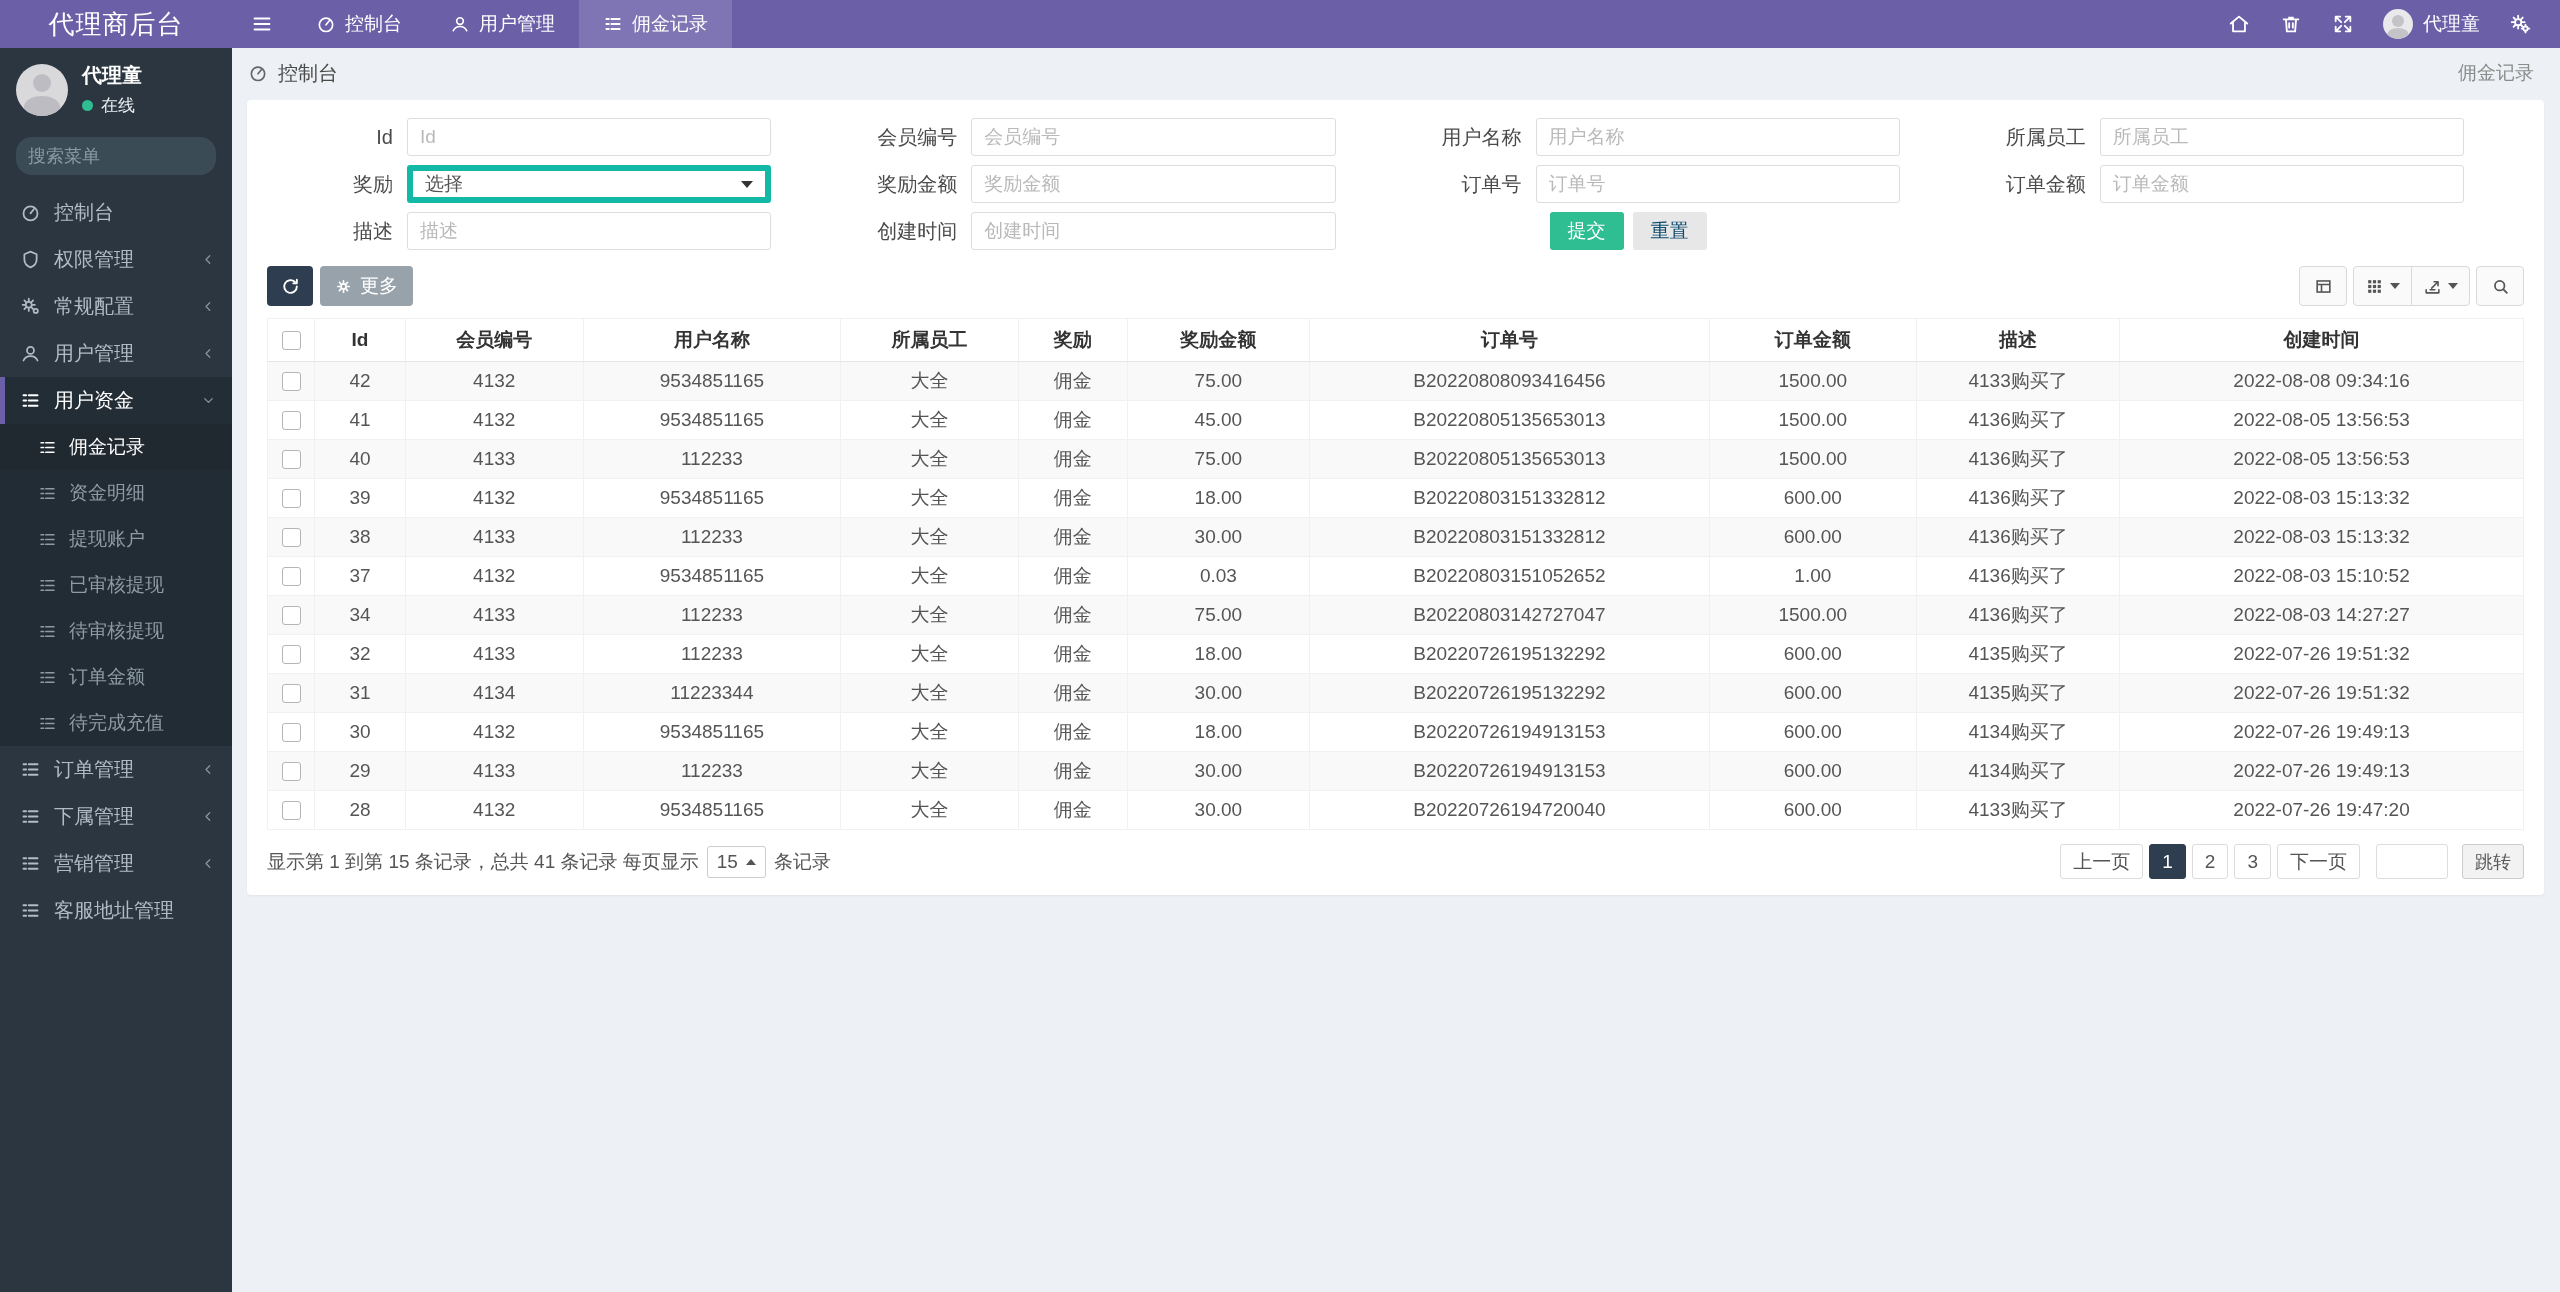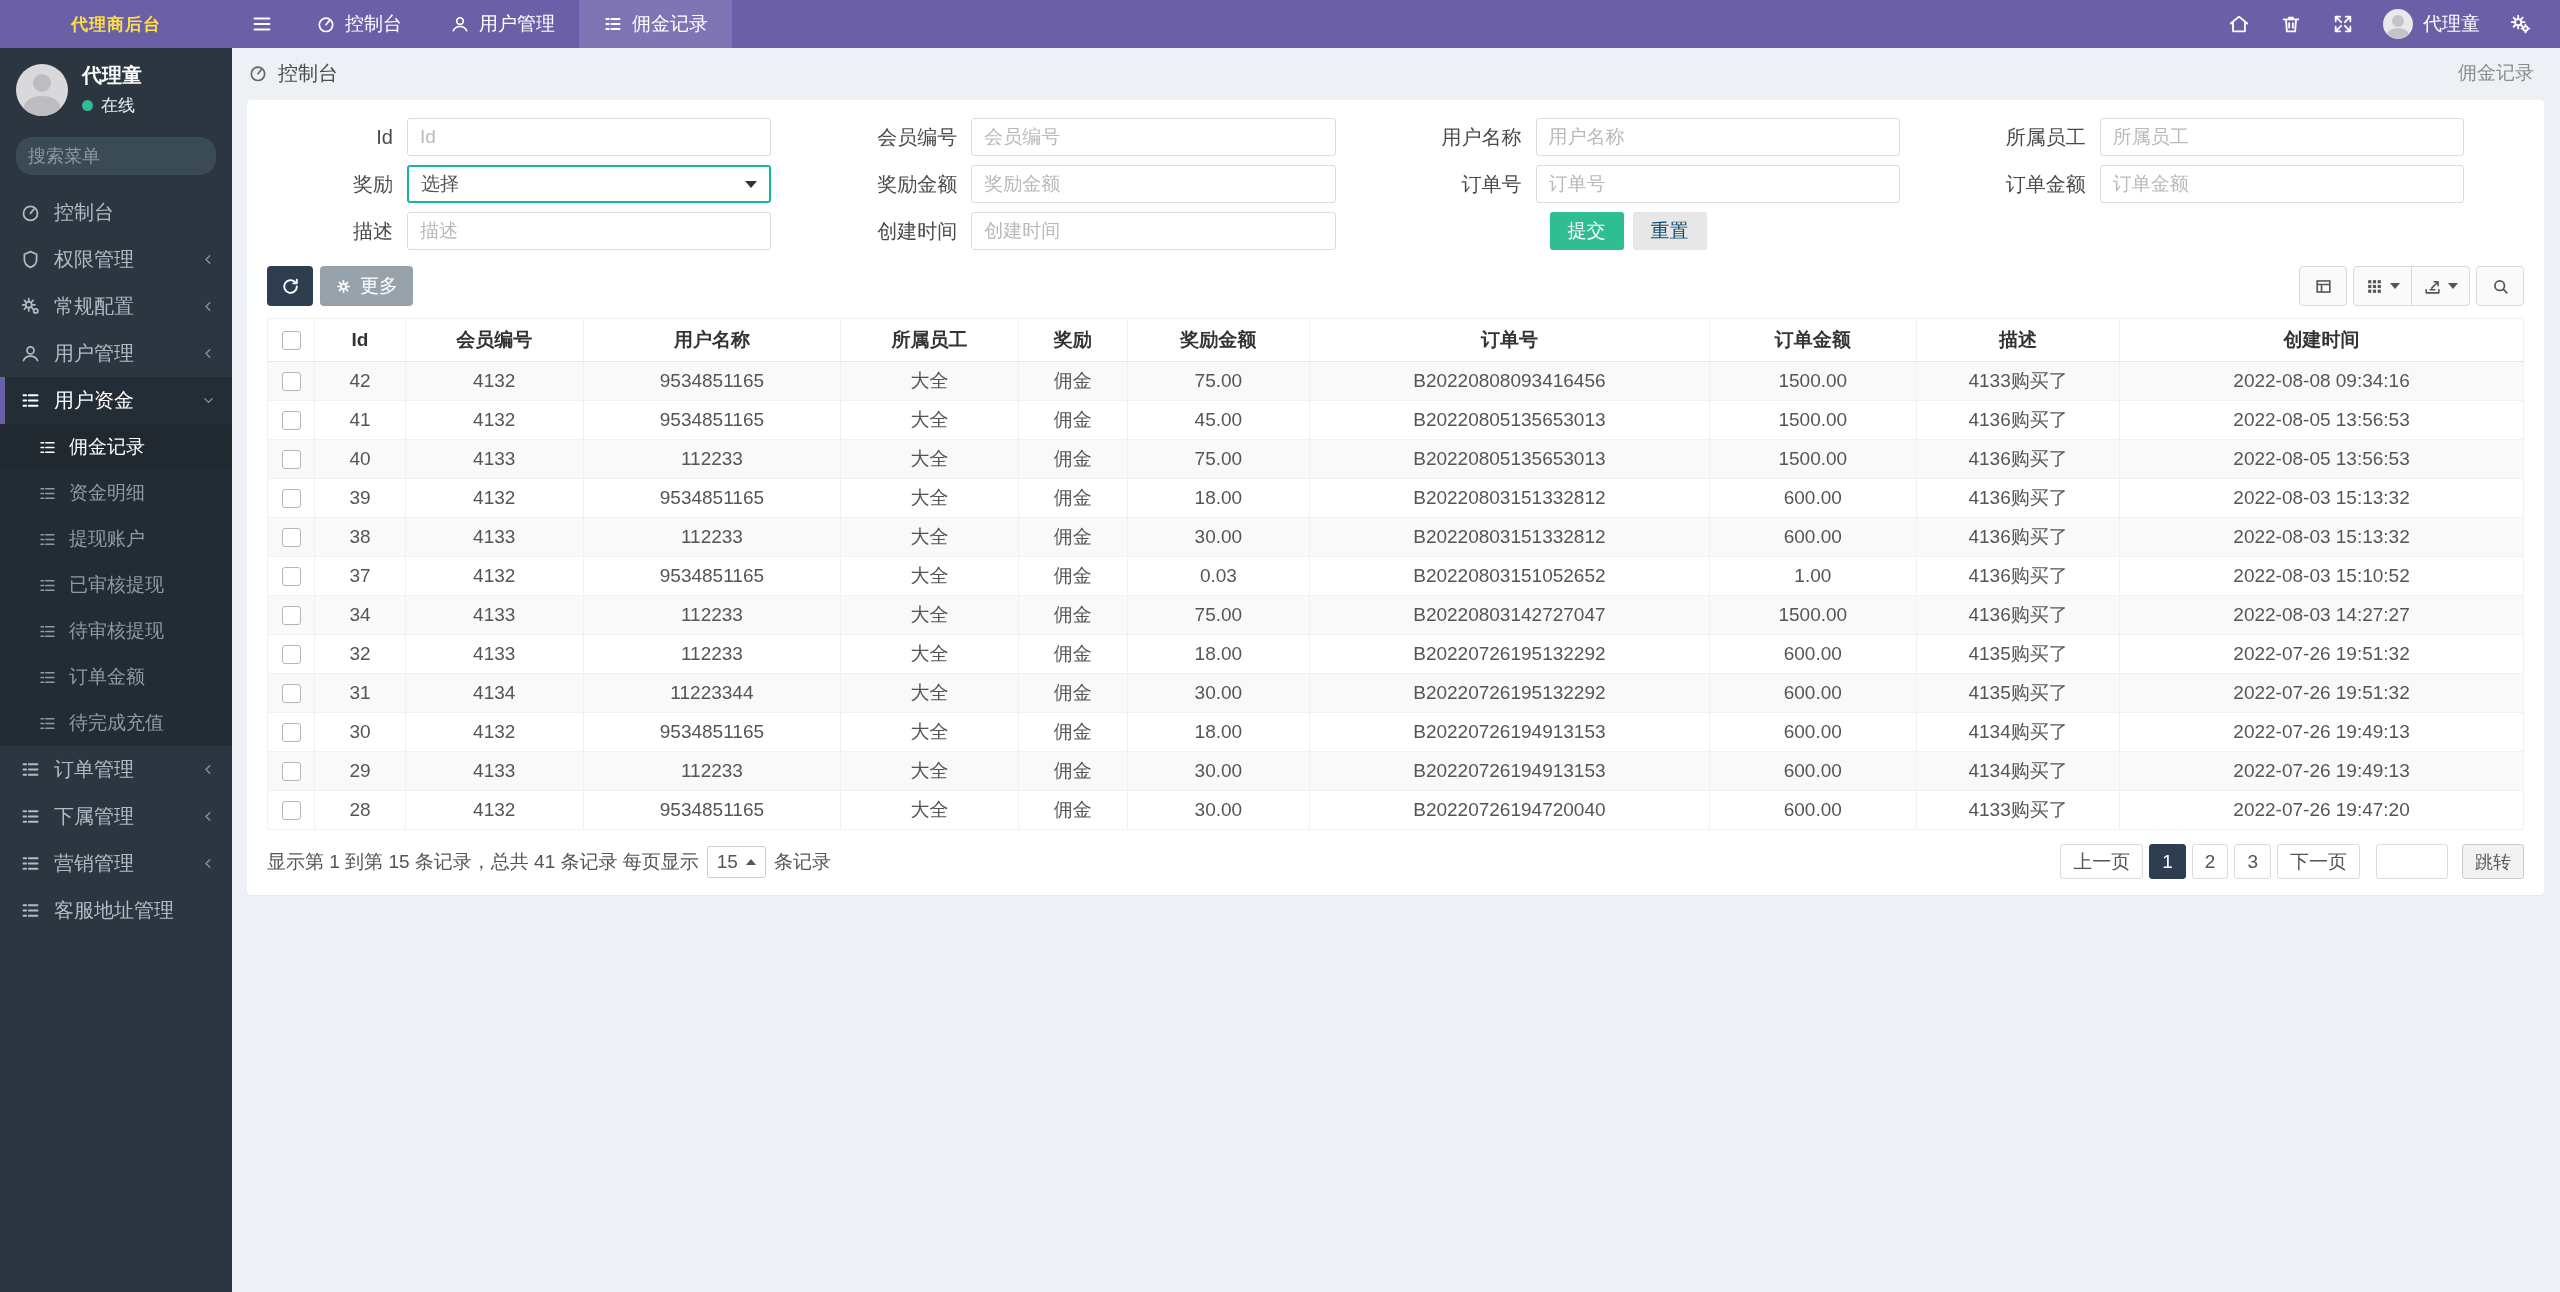--- a/index.html
+++ b/index.html
@@ -5,21 +5,21 @@
   * { margin:0; padding:0; box-sizing:border-box; }
   html,body { width:2560px; height:1292px; overflow:hidden; background:#edf0f4;
               font-family:"Liberation Sans","DejaVu Sans",sans-serif; font-size:19px; color:#444; }
 
   .icon { display:inline-flex; align-items:center; justify-content:center; }
   .icon svg { width:100%; height:100%; display:block; }
 
   
   .navbar { position:absolute; left:0; top:0; right:0; height:48px; background:#6b5fa8;
             display:flex; align-items:stretch; z-index:30; }
-  .brand { width:232px; color:#fde047; font-size:17px; font-weight:bold; display:flex;
+  .brand { width:232px; color:#ffffff; font-size:26px; font-weight:normal; display:flex;
            align-items:center; justify-content:center; letter-spacing:1px; }
   .nav-left { display:flex; align-items:stretch; flex:1; }
   .nav-icon-btn { width:60px; display:flex; align-items:center; justify-content:center; color:#fff; cursor:pointer; }
   .nav-icon-btn .icon { width:22px; height:22px; }
   .nav-tab { display:flex; align-items:center; gap:9px; padding:0 24px; color:#fff; font-size:19px; cursor:pointer; }
   .nav-tab .icon { width:20px; height:20px; }
   .nav-tab.active { background:rgba(255,255,255,.14); }
   .nav-right { display:flex; align-items:center; gap:8px; padding-right:18px; color:#fff; }
   .nav-right .nav-icon-btn { width:44px; }
   .nav-user { display:flex; align-items:center; gap:10px; padding:0 10px; cursor:pointer; }
@@ -70,21 +70,21 @@
   .panel { margin:2px 16px 0 15px; background:#fff; border-radius:4px; padding:18px 20px 16px 20px;
            box-shadow:0 1px 2px rgba(0,0,0,.05); }
 
   
   .filters { display:grid; grid-template-columns:repeat(4,1fr); row-gap:9px; }
   .f-cell { display:flex; align-items:center; height:38px; padding-right:60px; }
   .f-label { width:140px; text-align:right; padding-right:14px; color:#4a4a4a; font-size:20px; flex:none; }
   .f-input { flex:1; height:38px; border:1px solid #ddd; border-radius:3px; padding:0 12px;
              font-size:19px; color:#444; outline:none; font-family:inherit; min-width:0; }
   .f-input::placeholder { color:#b9b9b9; }
-  .select-box { flex:1; height:38px; border:2px solid #14b8a6; border-radius:3px; padding:0 12px;
+  .select-box { flex:1; height:38px; border:6px solid #14b8a6; border-radius:3px; padding:0 12px;
                 display:flex; align-items:center; justify-content:space-between; color:#555; font-size:19px; cursor:pointer; }
   .select-box .caret { width:0; height:0; border-left:6px solid transparent; border-right:6px solid transparent;
                        border-top:7px solid #333; }
   .f-buttons { display:flex; align-items:flex-start; gap:9px; margin-left:154px; }
   .btn { border:none; border-radius:3px; font-size:19px; cursor:pointer; font-family:inherit; }
   .btn-submit { background:#2fbe91; color:#fff; height:38px; padding:0 18px; }
   .btn-reset { background:#e7e7e7; color:#0c4a6e; height:38px; padding:0 18px; }
 
   
   .toolbar { margin-top:16px; display:flex; align-items:center; justify-content:space-between; }

